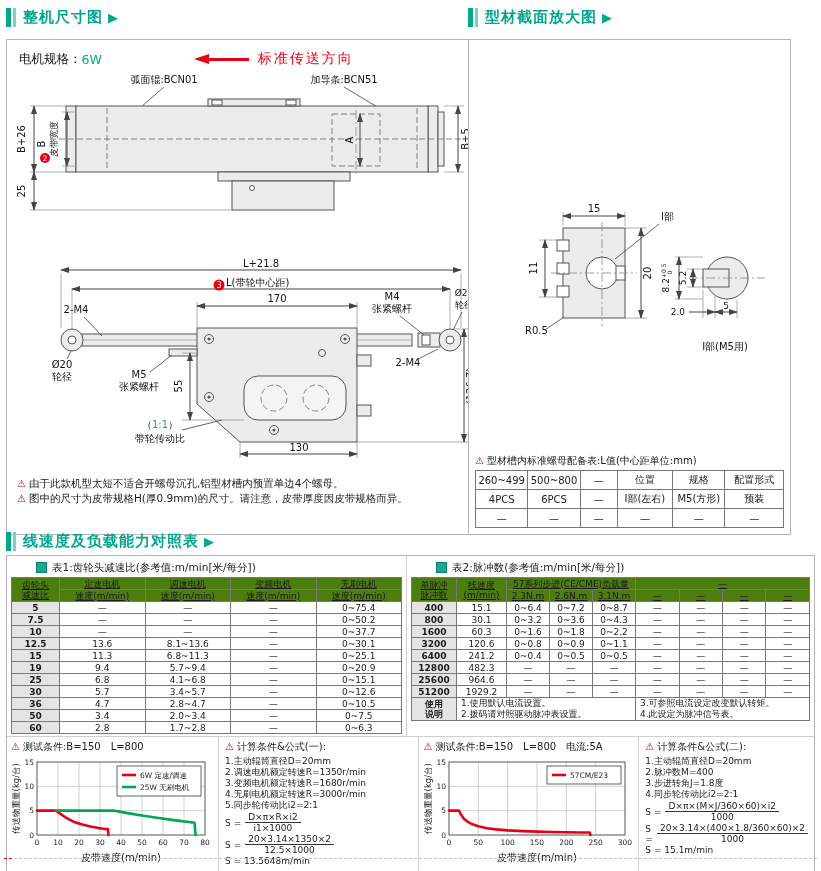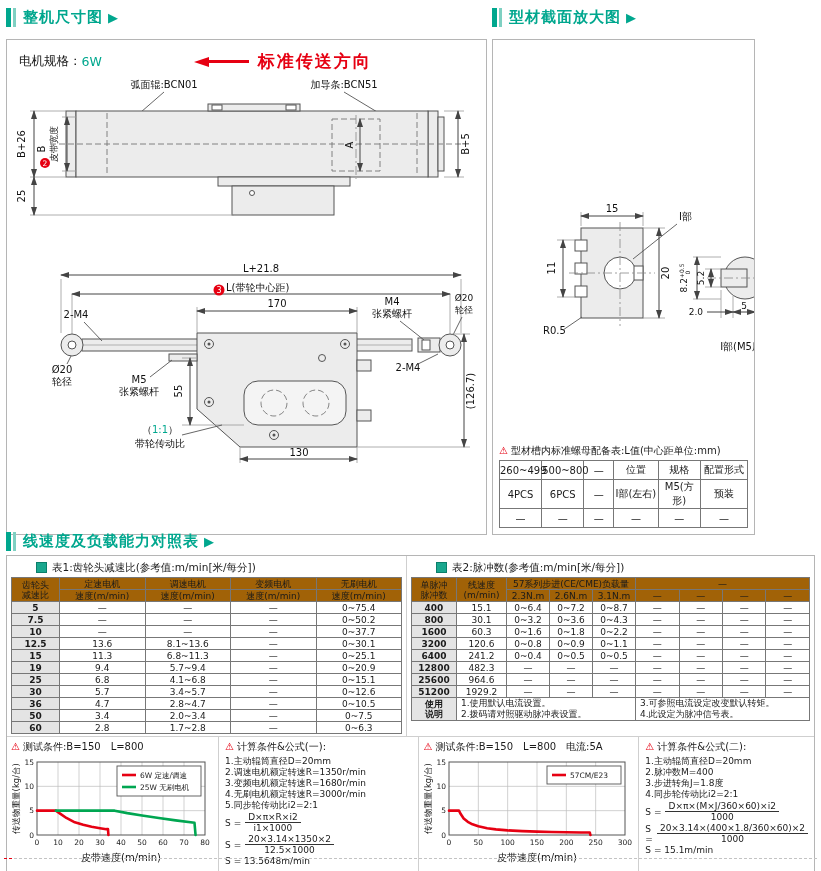--- a/index.html
+++ b/index.html
@@ -3,28 +3,28 @@
 <meta charset="utf-8">
 <style>
   html,body{margin:0;padding:0;background:#fff;}
   body{width:821px;height:871px;position:relative;font-family:"DejaVu Sans","Liberation Sans",sans-serif;color:#1a1a1a;}
   .sec-head{display:flex;align-items:center;height:22px;}
   .sec-head .bar1{width:5px;height:19px;background:#00a78e;}
   .sec-head .bar2{width:3px;height:19px;background:#7fd0c2;margin-left:2px;margin-right:7px;}
   .sec-head .ttl{font-size:15px;font-weight:bold;color:#00a78e;letter-spacing:1px;}
   .sec-head .arr{color:#00a78e;font-size:13px;margin-left:5px;}
   .panel-left{position:absolute;left:6px;top:6px;width:481px;}
-  .panel-right{position:absolute;left:492px;top:6px;width:263px;}
+  .panel-right{position:absolute;left:468px;top:6px;width:323px;}
   .content-box{border:1px solid #b5b5b5;margin-top:11px;height:494px;position:relative;background:#fff;overflow:hidden;}
   .motor-row{display:flex;align-items:center;padding:10px 0 0 12px;font-size:12.5px;}
   .motor-val{color:#00a78e;}
   .dir-arrow{display:flex;align-items:center;margin-left:92px;}
   .dir-arrow .head{width:0;height:0;border-top:5px solid transparent;border-bottom:5px solid transparent;border-right:15px solid #e60012;}
   .dir-arrow .shaft{width:40px;height:3px;background:#e60012;}
-  .dir-arrow .lbl{color:#e60012;font-weight:bold;font-size:17px;margin-left:9px;letter-spacing:2px;text-align:center;}
+  .dir-arrow .lbl{color:#e60012;font-weight:normal;font-size:14px;margin-left:9px;letter-spacing:2px;text-align:center;}
   .notes{padding:0 10px;margin-top:8px;font-size:10.5px;line-height:15px;}
   .warn{color:#e60012;font-size:10px;margin-right:3px;}
   svg text{font-family:"DejaVu Sans","Liberation Sans",sans-serif;}
   .dt{font-size:10px;fill:#111;}
   .dts{font-size:9px;fill:#111;}
   .bd{fill:#ececec;stroke:#555;stroke-width:1;}
   .wt{fill:#fff;stroke:#555;stroke-width:1;}
   .dml{stroke:#444;stroke-width:1;fill:none;}
   .ext{stroke:#999;stroke-width:0.8;}
   .ldr{stroke:#555;stroke-width:0.9;fill:none;}
@@ -36,21 +36,21 @@
   table.nut td{border:1px solid #777;text-align:center;height:18px;padding:0;}
   .bottom-sec{position:absolute;left:6px;top:530px;width:809px;}
   .bottom-box{border:1px solid #b5b5b5;margin-top:3px;background:#fff;}
   .tables-row{display:flex;}
   .tbl-wrap1{width:391px;border-right:1px solid #cfcfcf;padding:4px 4px 2px 4px;}
   .tbl-wrap2{flex:1;padding:4px 4px 2px 4px;}
   .tbl-title{display:flex;align-items:center;gap:5px;font-size:10.5px;height:15px;margin-bottom:2px;padding-left:25px;}
   .sq{width:9px;height:9px;background:#1aa78e;border:1px solid #0b7f6b;flex:0 0 auto;}
   table.spec{width:100%;border-collapse:collapse;table-layout:fixed;font-size:9px;}
   table.spec th,table.spec td{border:1px solid #777;text-align:center;padding:0;height:11px;line-height:10px;font-weight:normal;}
-  table.spec thead th{background:#a16207;}
+  table.spec thead th{background:#4d7c0f;text-decoration:underline;}
   table.spec td.rowhead{background:#e4e4e4;font-weight:bold;}
   table.spec .lft{text-align:left;padding-left:4px;}
   .usage-cell{font-size:9px;line-height:11px;margin-top:28px;}
   .charts-row{display:flex;border-top:1px solid #cfcfcf;}
   .chart-cell{width:210px;padding:3px 0 2px 4px;}
   .fcell{width:190px;border-left:1px solid #cfcfcf;padding:3px 6px 2px 6px;}
   .chart-cell2{width:218px;border-left:1px solid #cfcfcf;padding:3px 0 2px 4px;}
   .fcell2{flex:1;border-left:1px solid #cfcfcf;padding:3px 6px 2px 6px;}
   .chart-hd{font-size:10px;margin-bottom:1px;}
   .f-title{font-size:10px;margin-bottom:2px;}
@@ -208,20 +208,24 @@
         <line class="ext" x1="345" y1="186" x2="345" y2="202"></line>
         <line class="dml" x1="228" y1="198" x2="345" y2="198" marker-start="url(#ar)" marker-end="url(#ar)"></line>
         <text class="dt" x="287" y="195" text-anchor="middle">130</text>
         <line class="ext" x1="440" y1="73" x2="458" y2="73"></line>
         <line class="ext" x1="345" y1="186" x2="458" y2="186"></line>
         <line class="dml" x1="452" y1="73" x2="452" y2="186" marker-start="url(#ar)" marker-end="url(#ar)"></line>
         <text class="dt" transform="rotate(-90 462 130)" x="462" y="130" text-anchor="middle">(126.7)</text>
       </g>
     </svg>
 
+    <div class="notes">
+      <div><span class="warn">⚠</span><span>由于此款机型太短不适合开螺母沉孔,铝型材槽内预置单边4个螺母。</span></div>
+      <div><span class="warn">⚠</span><span>图中的尺寸为皮带规格H(厚0.9mm)的尺寸。请注意，皮带厚度因皮带规格而异。</span></div>
+    </div>
   </div>
 </div>
 
 <div class="panel-right">
   <div class="sec-head">
     <span class="bar1"></span>
     <span class="bar2"></span>
     <span class="ttl">型材截面放大图</span>
     <span class="arr">▶</span>
   </div>

